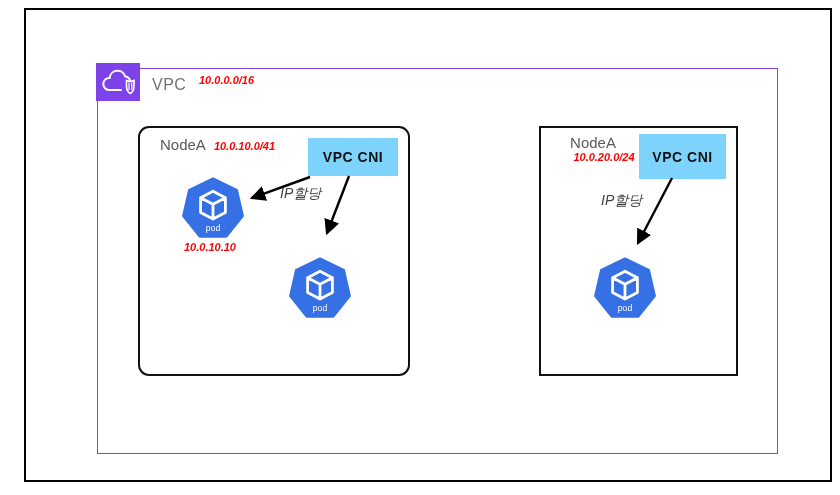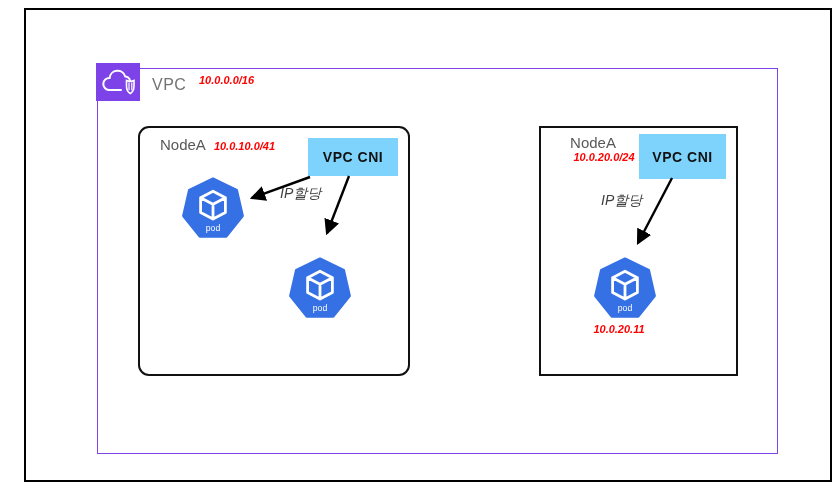--- a/index.html
+++ b/index.html
@@ -73,20 +73,21 @@
         <span>VPC CNI</span>
       </div>
 
       <div class="abs" style="left:42px;top:49px;">
         <svg class="pod-icon" viewBox="0 0 100 100">
           <path d="M50,2 L88.3,20.4 L97.8,61.9 L71.3,95.2 L28.7,95.2 L2.2,61.9 L11.7,20.4 Z" fill="#3570e4" stroke="#3570e4" stroke-width="4" stroke-linejoin="round"></path>
           <path d="M50,22 L70,32.5 L50,43 L30,32.5 Z M30,32.5 V56.5 M70,32.5 V56.5 M50,43 V67 M30,56.5 L50,67 L70,56.5" fill="none" stroke="#fff" stroke-width="4.5" stroke-linejoin="round" stroke-linecap="round"></path>
           <text x="50" y="87" text-anchor="middle" fill="#fff" font-size="14">pod</text>
         </svg>
       </div>
+      <div class="abs red-ip ip-label" style="left:20px;top:113px;width:100px;">10.0.10.10</div>
 
       <div class="abs" style="left:149px;top:129px;">
         <svg class="pod-icon" viewBox="0 0 100 100">
           <path d="M50,2 L88.3,20.4 L97.8,61.9 L71.3,95.2 L28.7,95.2 L2.2,61.9 L11.7,20.4 Z" fill="#3570e4" stroke="#3570e4" stroke-width="4" stroke-linejoin="round"></path>
           <path d="M50,22 L70,32.5 L50,43 L30,32.5 Z M30,32.5 V56.5 M70,32.5 V56.5 M50,43 V67 M30,56.5 L50,67 L70,56.5" fill="none" stroke="#fff" stroke-width="4.5" stroke-linejoin="round" stroke-linecap="round"></path>
           <text x="50" y="87" text-anchor="middle" fill="#fff" font-size="14">pod</text>
         </svg>
       </div>
     </div>
 
@@ -97,21 +98,20 @@
         <span>VPC CNI</span>
       </div>
 
       <div class="abs" style="left:53px;top:129px;">
         <svg class="pod-icon" viewBox="0 0 100 100">
           <path d="M50,2 L88.3,20.4 L97.8,61.9 L71.3,95.2 L28.7,95.2 L2.2,61.9 L11.7,20.4 Z" fill="#3570e4" stroke="#3570e4" stroke-width="4" stroke-linejoin="round"></path>
           <path d="M50,22 L70,32.5 L50,43 L30,32.5 Z M30,32.5 V56.5 M70,32.5 V56.5 M50,43 V67 M30,56.5 L50,67 L70,56.5" fill="none" stroke="#fff" stroke-width="4.5" stroke-linejoin="round" stroke-linecap="round"></path>
           <text x="50" y="87" text-anchor="middle" fill="#fff" font-size="14">pod</text>
         </svg>
       </div>
-      <div class="abs red-ip ip-label" style="left:28px;top:195px;width:100px;">10.0.20.11</div>
     </div>
   </div>
 
   <svg class="abs" id="arrow-overlay">
     <defs>
       <marker id="ah" viewBox="0 0 10 10" refX="8.5" refY="5" markerWidth="6.5" markerHeight="6.5" orient="auto-start-reverse">
         <path d="M0,0 L10,5 L0,10 z" fill="#000"></path>
       </marker>
     </defs>
     <line x1="310" y1="177" x2="252" y2="198" stroke="#000" stroke-width="2.4" marker-end="url(#ah)"></line>

